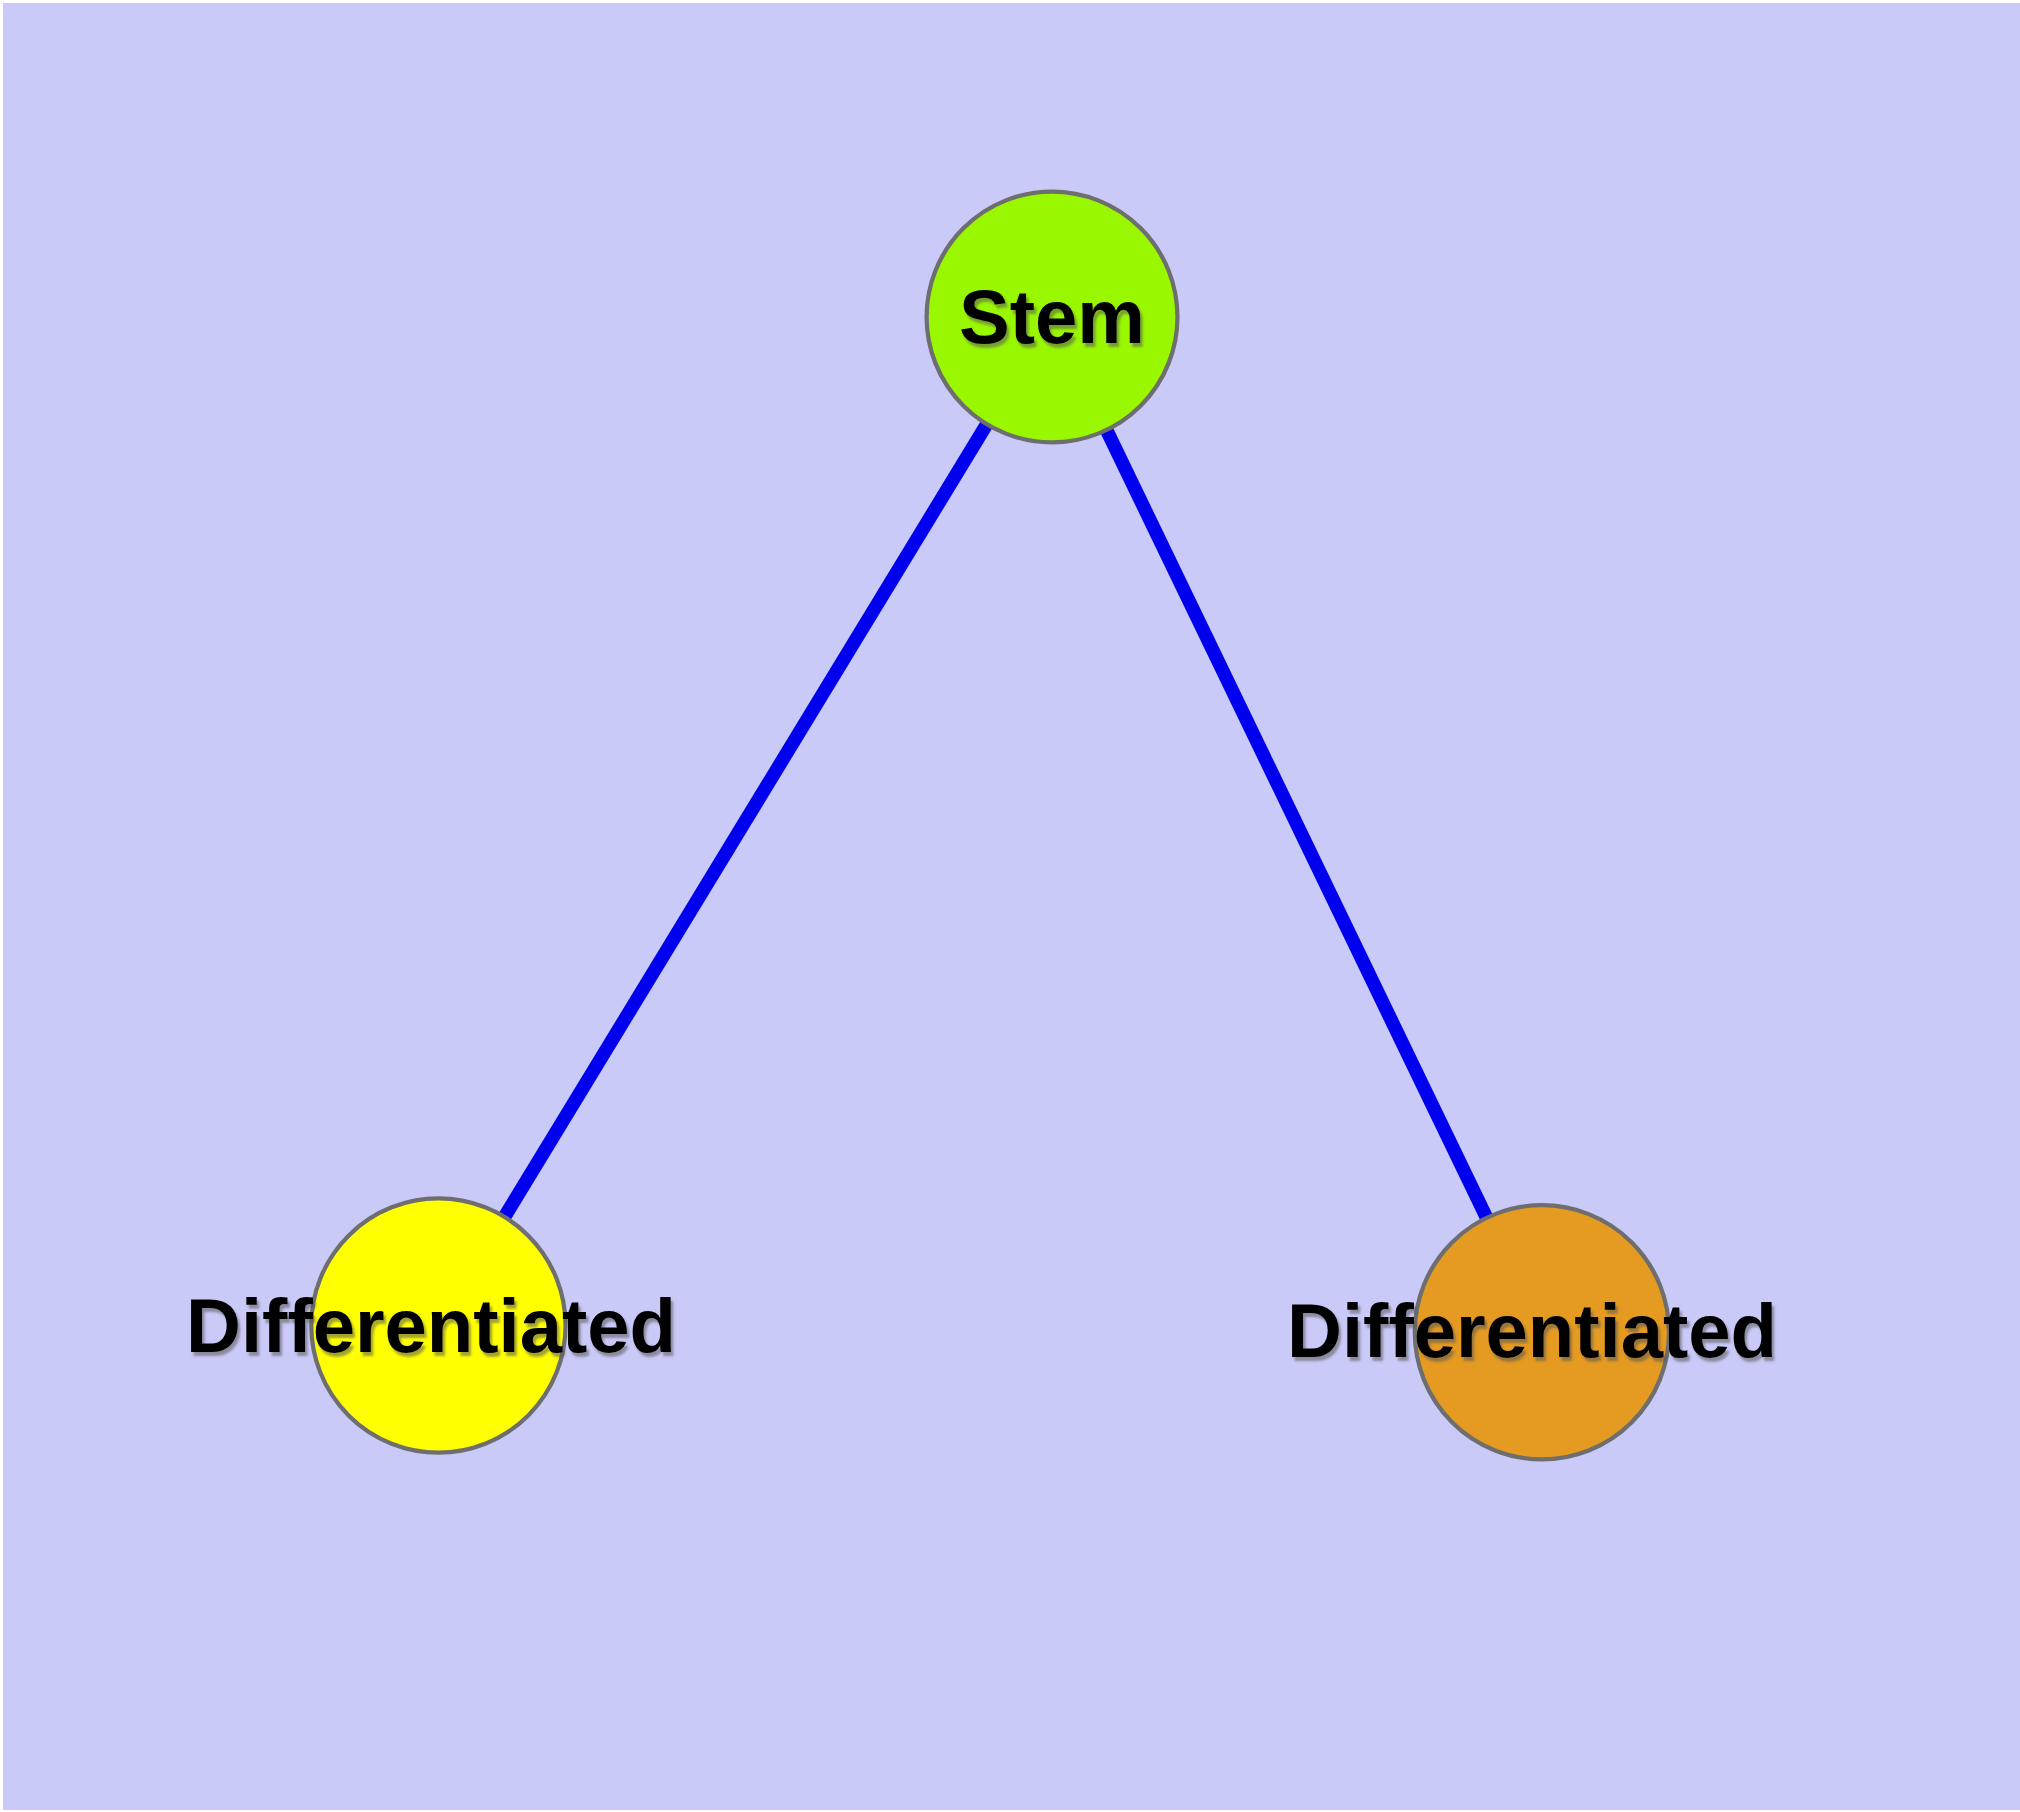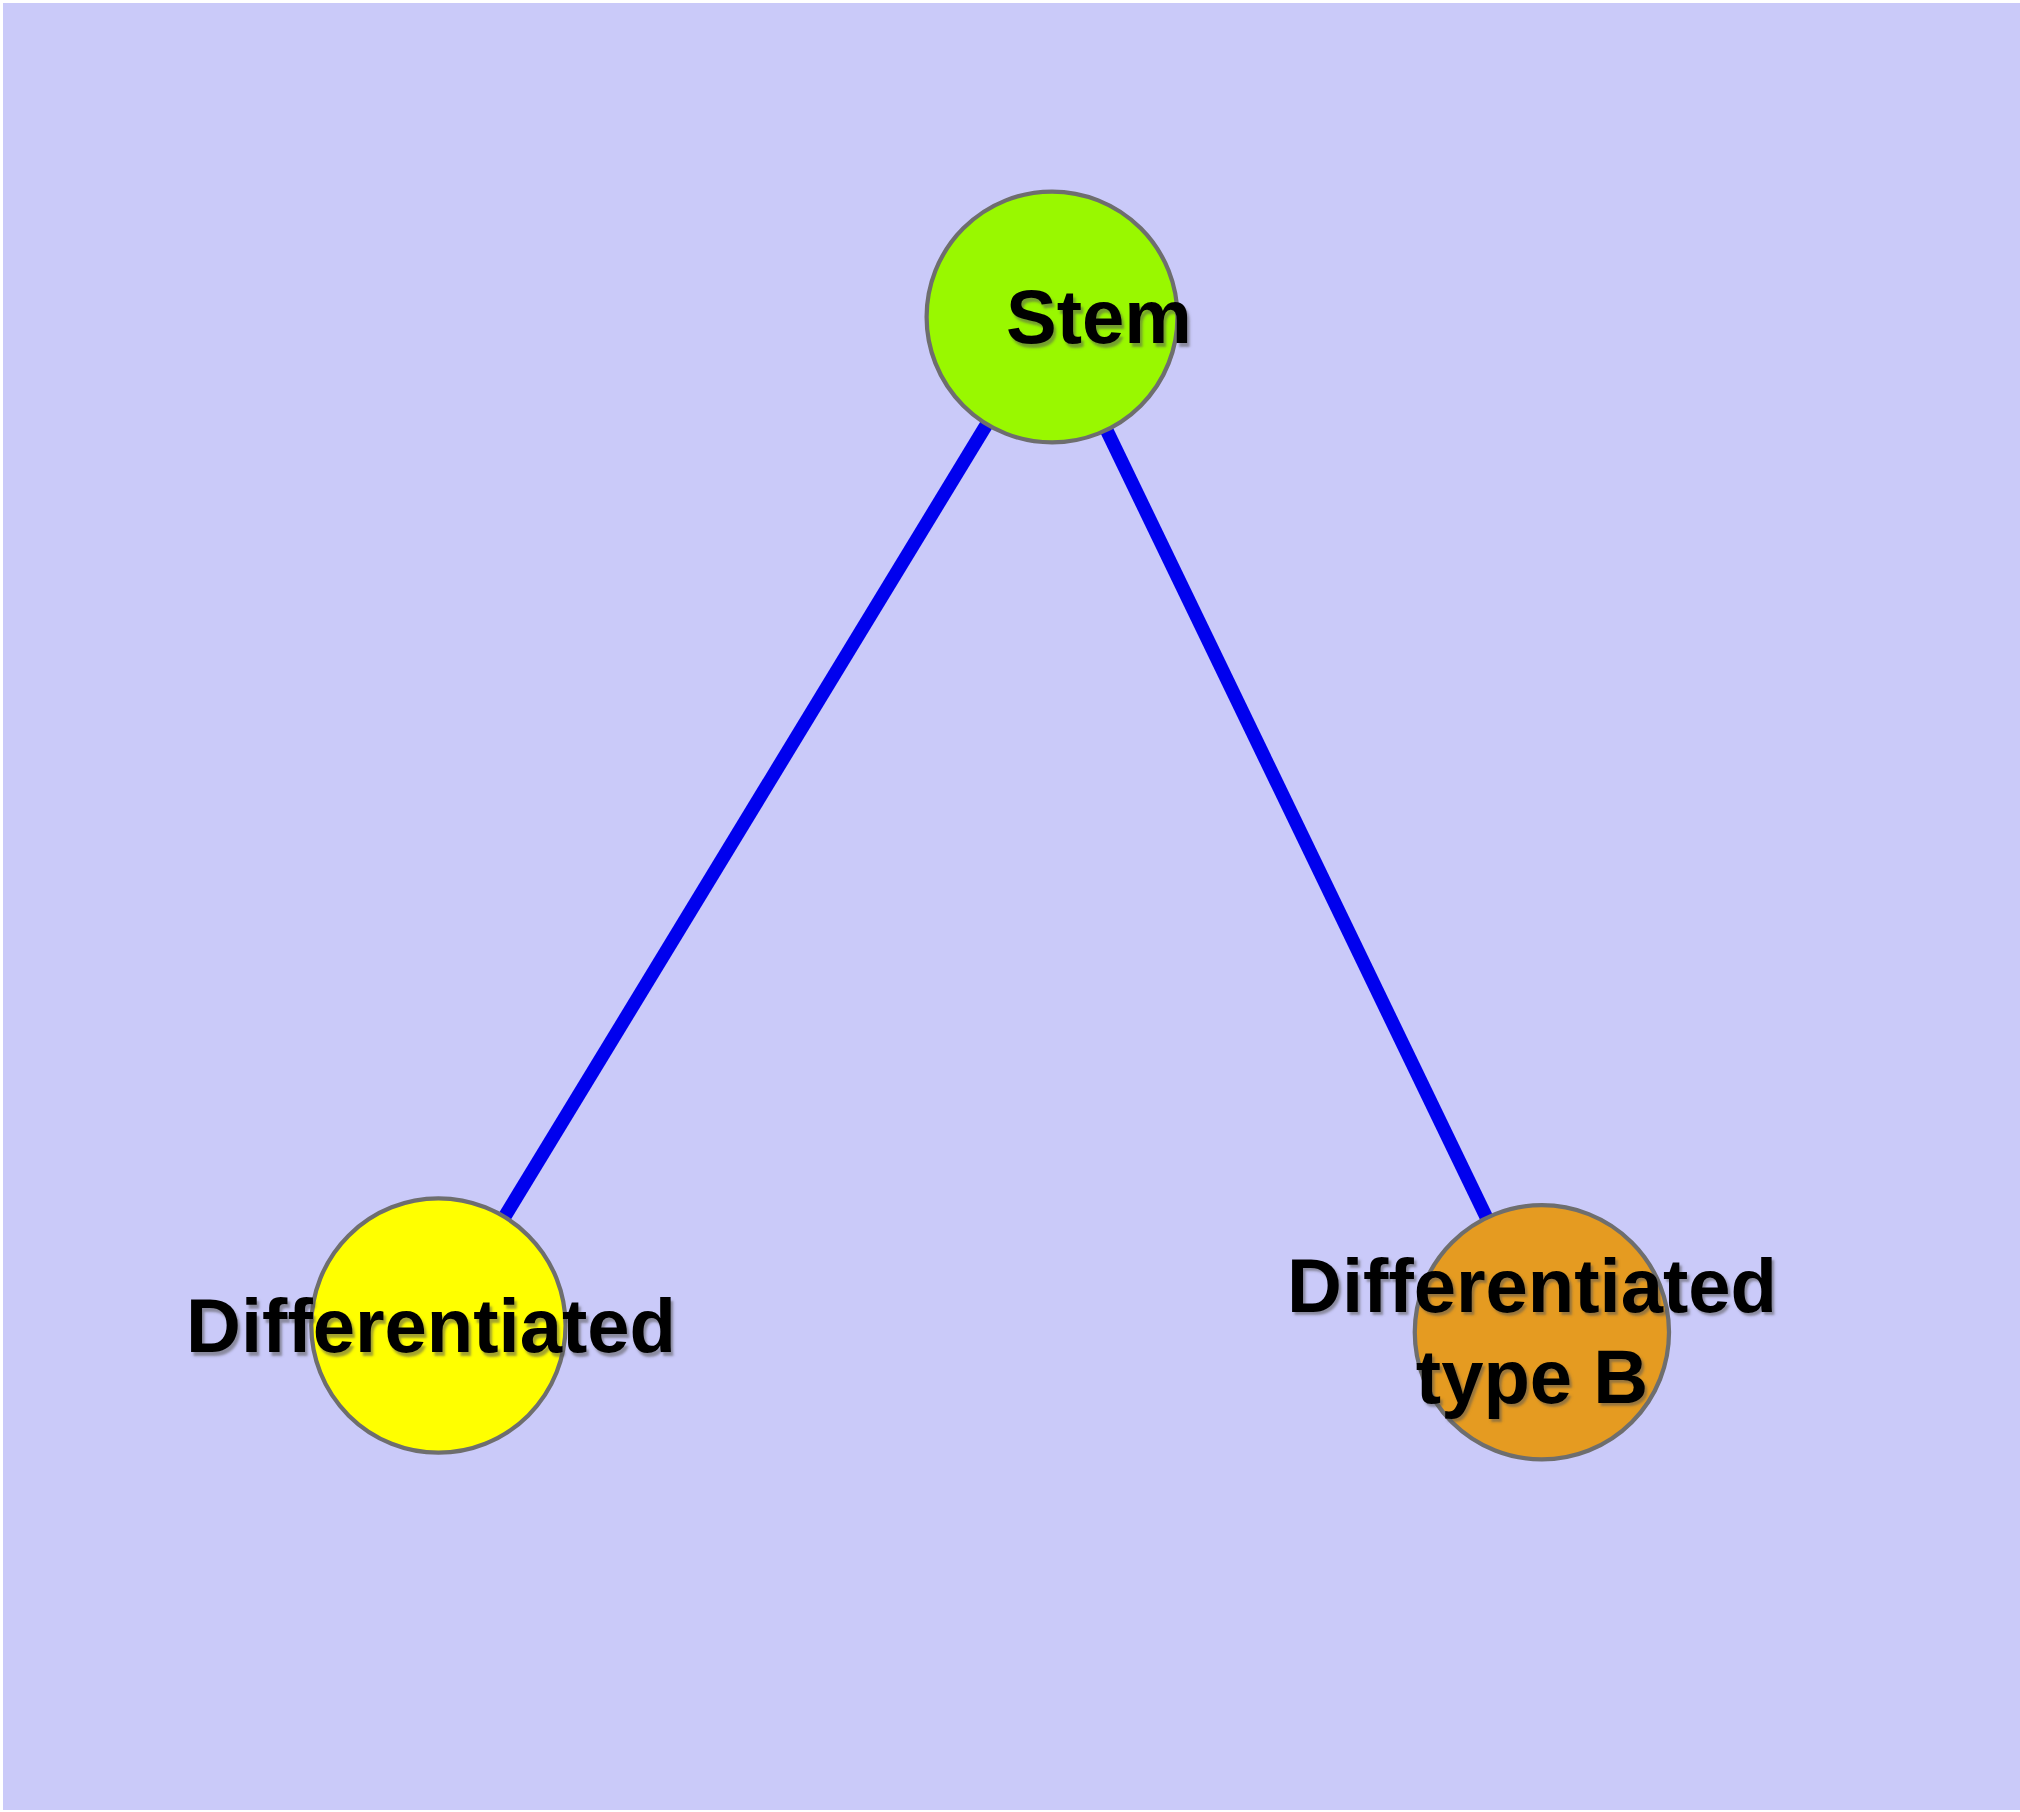--- a/index.html
+++ b/index.html
@@ -40,21 +40,21 @@
     position: absolute;
     transform: translate(-50%, -50%);
     font-size: 76px;
     font-weight: bold;
     line-height: 1.2;
     color: #000000;
     text-align: center;
     white-space: nowrap;
     text-shadow: 2.5px 3.4px 2.5px rgba(85, 85, 85, 0.55);
   }
-  .node-label--stem { left: 1052px; top: 317px; margin-left: 47px; }
+  .node-label--stem { left: 1052px; top: 317px; }
   .node-label--type-a { left: 431px; top: 1326px; }
   .node-label--type-b { left: 1532px; top: 1331px; }
 </style>
 </head>
 <body>
 
 <div class="canvas">
   <div class="panel"></div>
 
   <svg class="graph" viewBox="0 0 2384 2138" xmlns="http://www.w3.org/2000/svg">
@@ -69,16 +69,15 @@
   <div class="node-label node-label--stem">
     <div>Stem</div>
   </div>
 
   <div class="node-label node-label--type-a">
     <div>Differentiated</div>
   </div>
 
   <div class="node-label node-label--type-b">
     <div>Differentiated</div>
-    <div>type B</div>
   </div>
 </div>
 
 
 </body></html>

